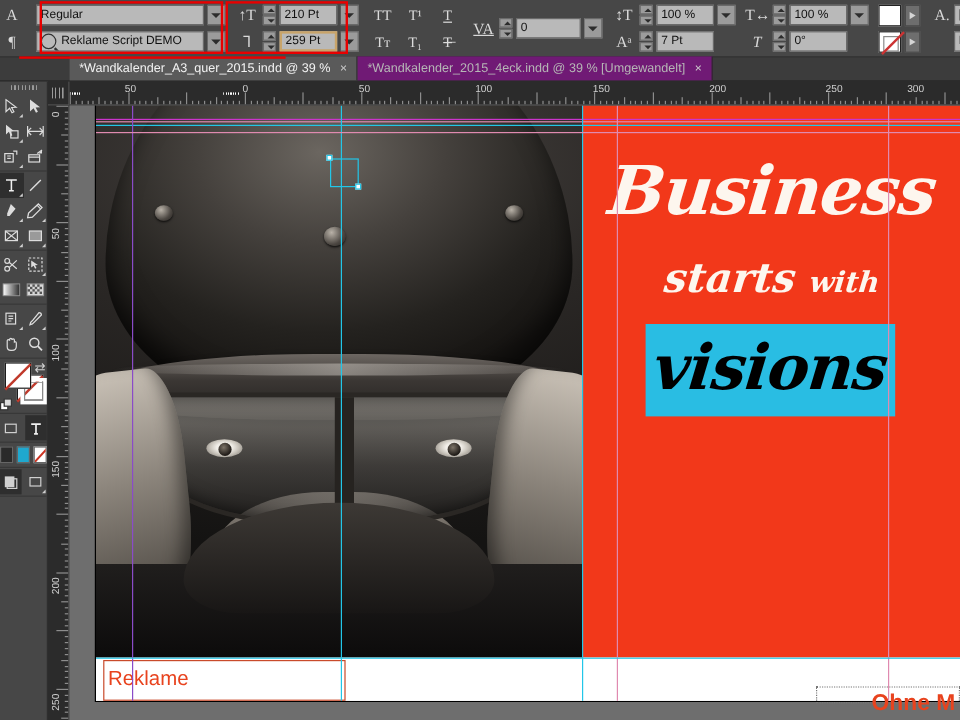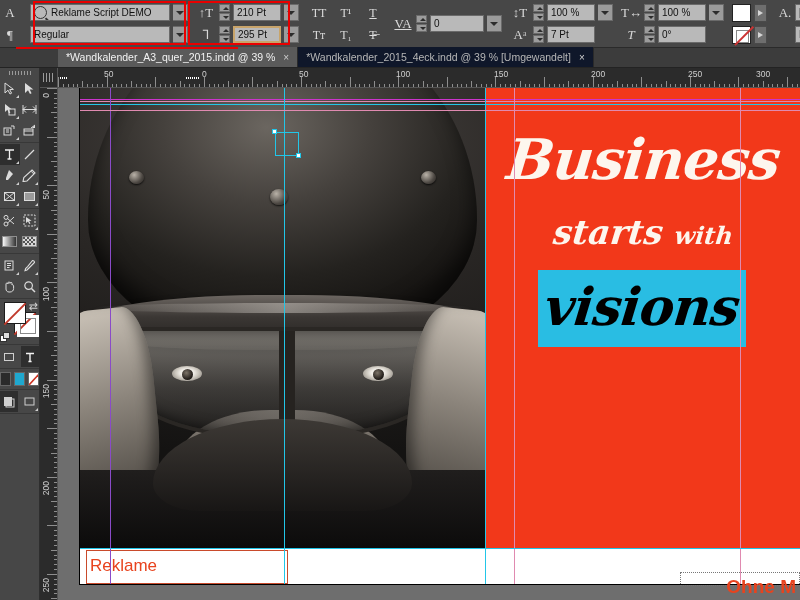--- a/index.html
+++ b/index.html
@@ -84,21 +84,21 @@
     position:absolute; left:0; top:48px; width:800px; height:20px;
     background:#3c3c3c; border-bottom:1px solid #232323;
     display:flex; align-items:flex-end; padding-left:58px;
   }
   .tab{
     height:20px; display:flex; align-items:center; gap:8px;
     padding:0 8px; font-size:10.5px; white-space:nowrap;
     border-right:1px solid #2a2a2a;
   }
   .tab.active{ background:#5a5a5a; color:#f2f2f2; }
-  .tab.inactive{ background:#0f172a; color:#b6b6b6; }
+  .tab.inactive{ background:#701a75; color:#b6b6b6; }
   .tab .x{ font-size:10px; color:#cfcfcf; }
 
   
   #toolbox{
     position:absolute; left:0; top:68px; width:40px; height:532px;
     background:#474747; border-right:1px solid #2e2e2e;
   }
   .grip{ height:9px; display:flex; align-items:center; justify-content:center;}
   .grip i{ display:block; width:22px; height:4px;
     background:repeating-linear-gradient(90deg,#9a9a9a 0 1px,#474747 1px 3px); }
@@ -293,30 +293,30 @@
     <div class="cb-row">
         <span class="glyph">¶</span>
       </div>
   </div>
 
   <div class="sep"></div>
 
   <div class="cb-col" style="padding-left:2px;">
     <div class="cb-row">
       <div class="field" style="width:140px;">
-        <span class="searchicn"></span>
-        <span>Reklame Script DEMO</span>
+        <span>Regular</span>
       </div>
       <div class="ddbtn">
           <span class="arr"></span>
         </div>
     </div>
     <div class="cb-row">
       <div class="field" style="width:140px;">
-        <span>Regular</span>
+        <span class="searchicn"></span>
+        <span>Reklame Script DEMO</span>
       </div>
       <div class="ddbtn">
           <span class="arr"></span>
         </div>
     </div>
   </div>
 
   <div class="sep"></div>
 
   <div class="cb-col">
@@ -333,21 +333,21 @@
           <span class="arr"></span>
         </div>
     </div>
     <div class="cb-row">
       <span class="glyph">⅂</span>
       <span class="spin">
           <i class="up"></i>
           <i class="dn"></i>
         </span>
       <div class="field focus" style="width:48px;">
-        <span>295 Pt</span>
+        <span>259 Pt</span>
       </div>
       <div class="ddbtn">
           <span class="arr"></span>
         </div>
     </div>
   </div>
 
   <div class="sep"></div>
 
   <div class="cb-col">

